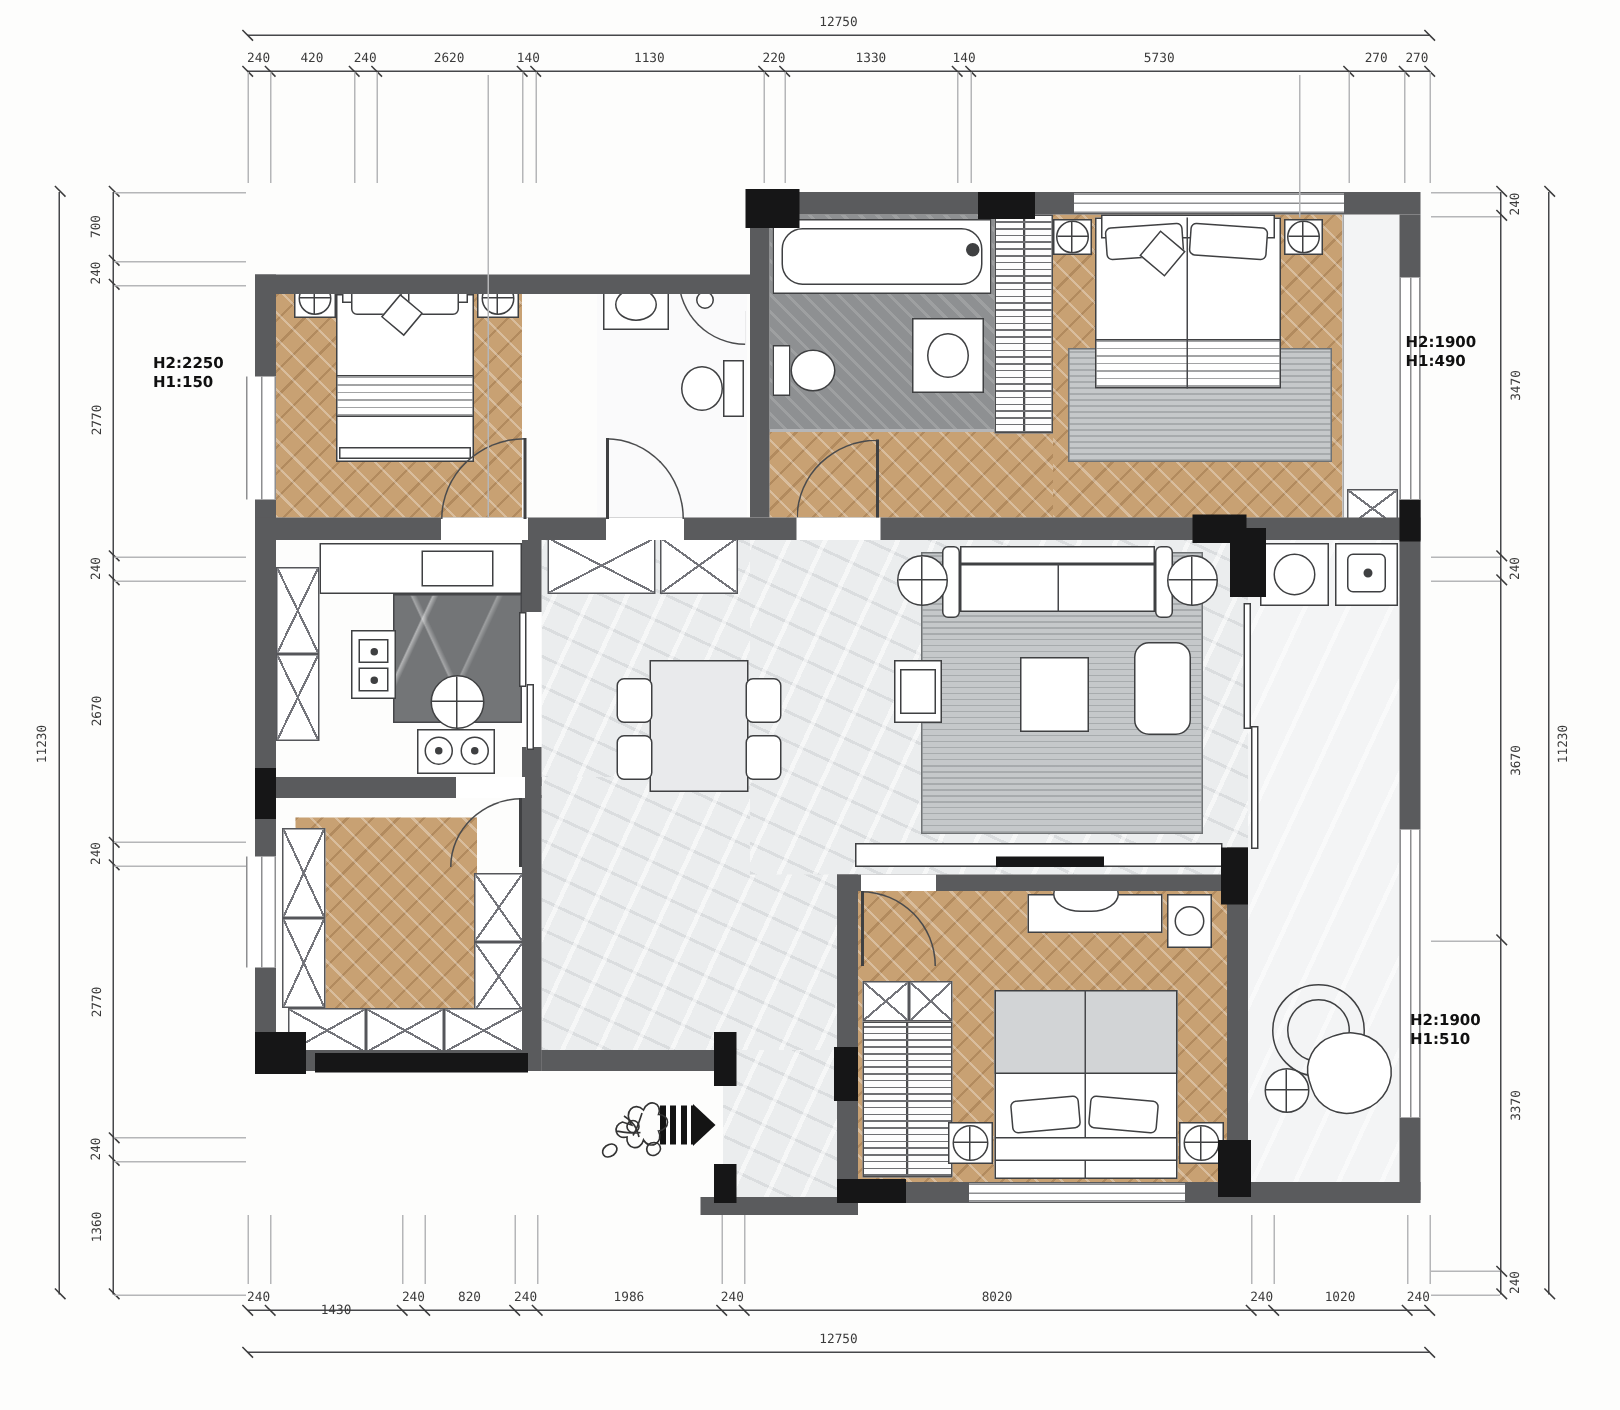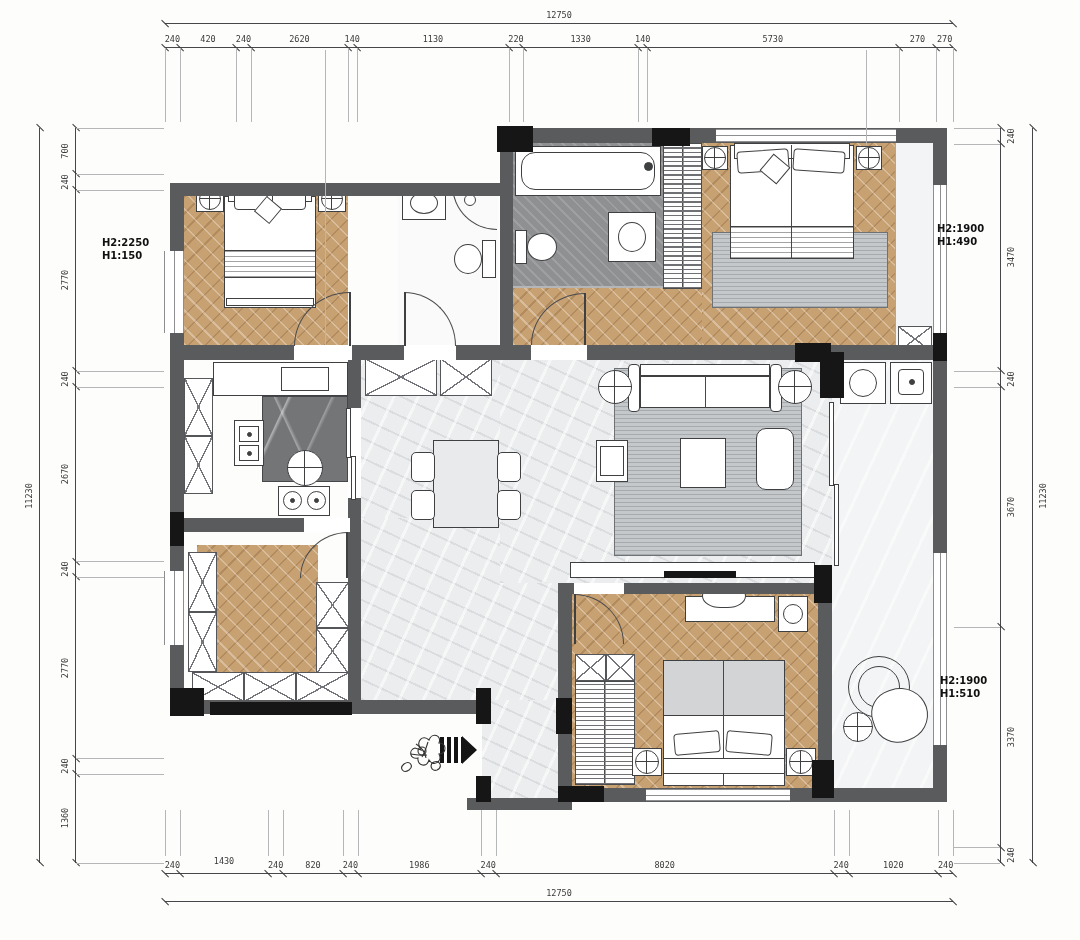--- a/index.html
+++ b/index.html
@@ -313,21 +313,21 @@
     <div class="abs thin" style="left: 953px; top: 48px; width: 0.8px; height: 74px;"></div>
     <div class="abs " style="left: 165px; top: 6px; width: 788px; height: 18px;">
       <div class="abs line" style="left: 0px; top: 17px; width: 788px; height: 1px;"></div>
       <div class="abs dim dimlabel" style="left: 374px; top: 4px; width: 40px; height: 12px;">12750</div>
       <div class="abs tick" style="left: -5px; top: 16.5px; width: 10px; height: 1.4px;"></div>
       <div class="abs tick" style="left: 783px; top: 16.5px; width: 10px; height: 1.4px;"></div>
     </div>
     <div class="abs " style="left: 165px; top: 856px; width: 788px; height: 18px;">
       <div class="abs line" style="left: 0px; top: 17px; width: 788px; height: 1px;"></div>
       <div class="abs dim dimlabel" style="left: -12.5835px; top: 4px; width: 40px; height: 12px;">240</div>
-      <div class="abs dim dimlabel" style="left: 39.0227px; top: 0; width: 40px; height: 12px;">1430</div>
+      <div class="abs dim dimlabel" style="left: 39.0227px; top: 13px; width: 40px; height: 12px;">1430</div>
       <div class="abs dim dimlabel" style="left: 90.629px; top: 4px; width: 40px; height: 12px;">240</div>
       <div class="abs dim dimlabel" style="left: 128.02px; top: 4px; width: 40px; height: 12px;">820</div>
       <div class="abs dim dimlabel" style="left: 165.412px; top: 4px; width: 40px; height: 12px;">240</div>
       <div class="abs dim dimlabel" style="left: 234.323px; top: 4px; width: 40px; height: 12px;">1986</div>
       <div class="abs dim dimlabel" style="left: 303.235px; top: 4px; width: 40px; height: 12px;">240</div>
       <div class="abs dim dimlabel" style="left: 479.685px; top: 4px; width: 40px; height: 12px;">8020</div>
       <div class="abs dim dimlabel" style="left: 656.135px; top: 4px; width: 40px; height: 12px;">240</div>
       <div class="abs dim dimlabel" style="left: 708.359px; top: 4px; width: 40px; height: 12px;">1020</div>
       <div class="abs dim dimlabel" style="left: 760.584px; top: 4px; width: 40px; height: 12px;">240</div>
       <div class="abs tick" style="left: -5px; top: 16.5px; width: 10px; height: 1.4px;"></div>

